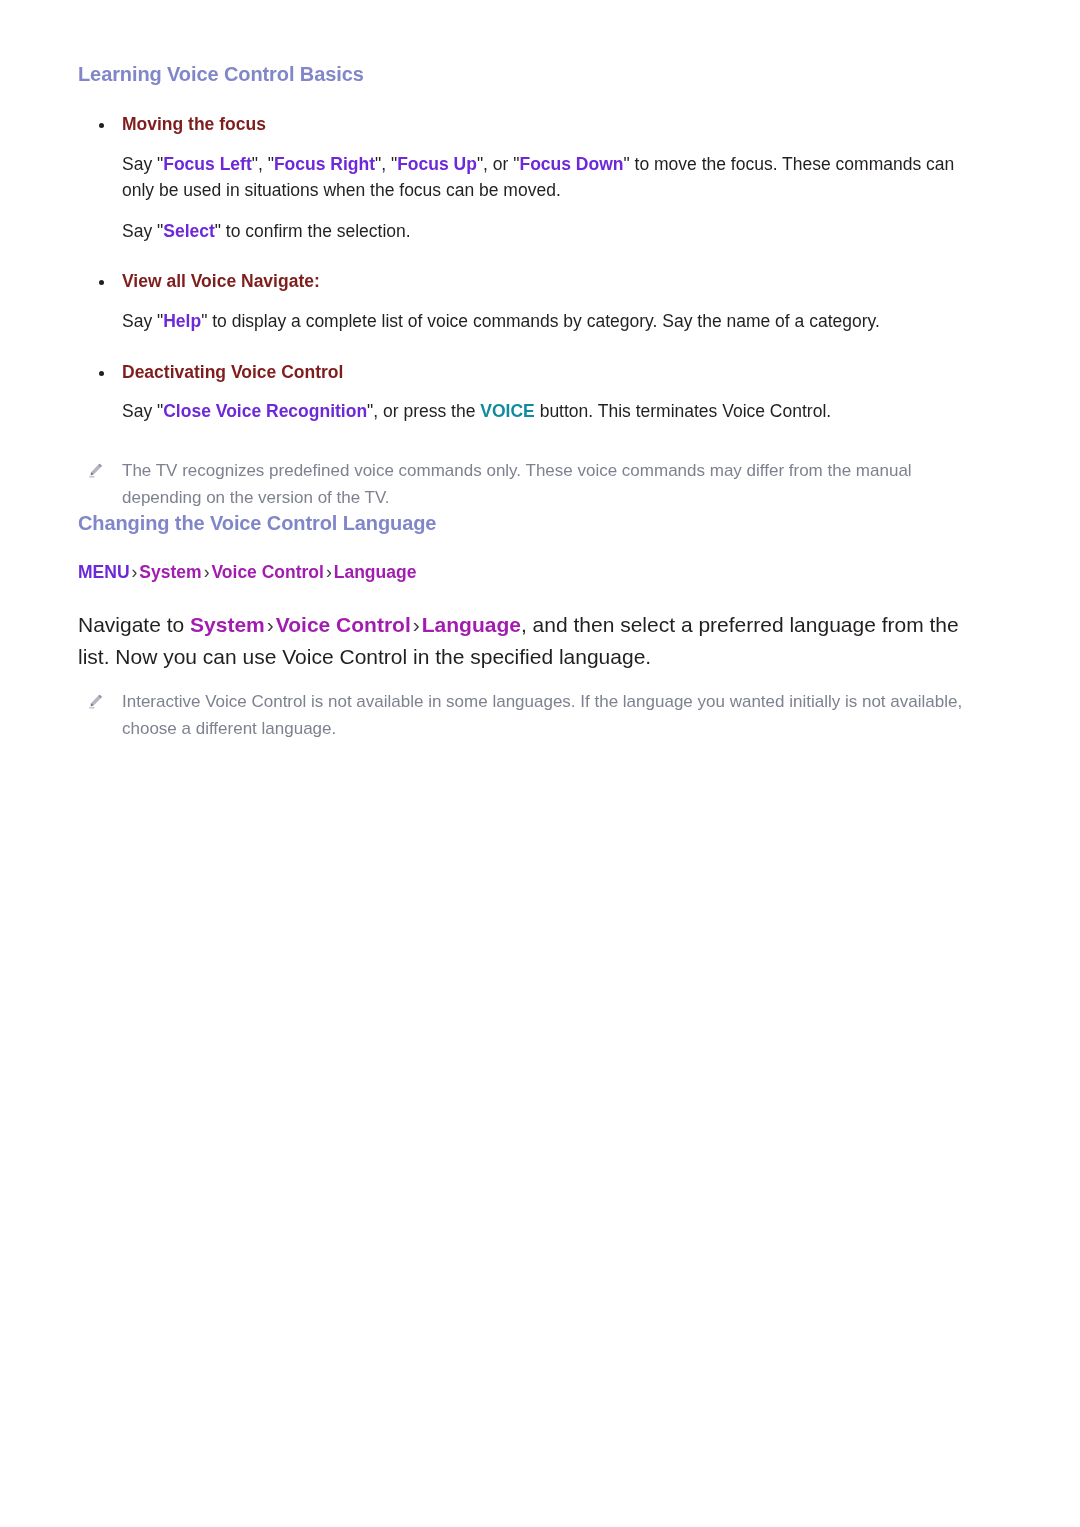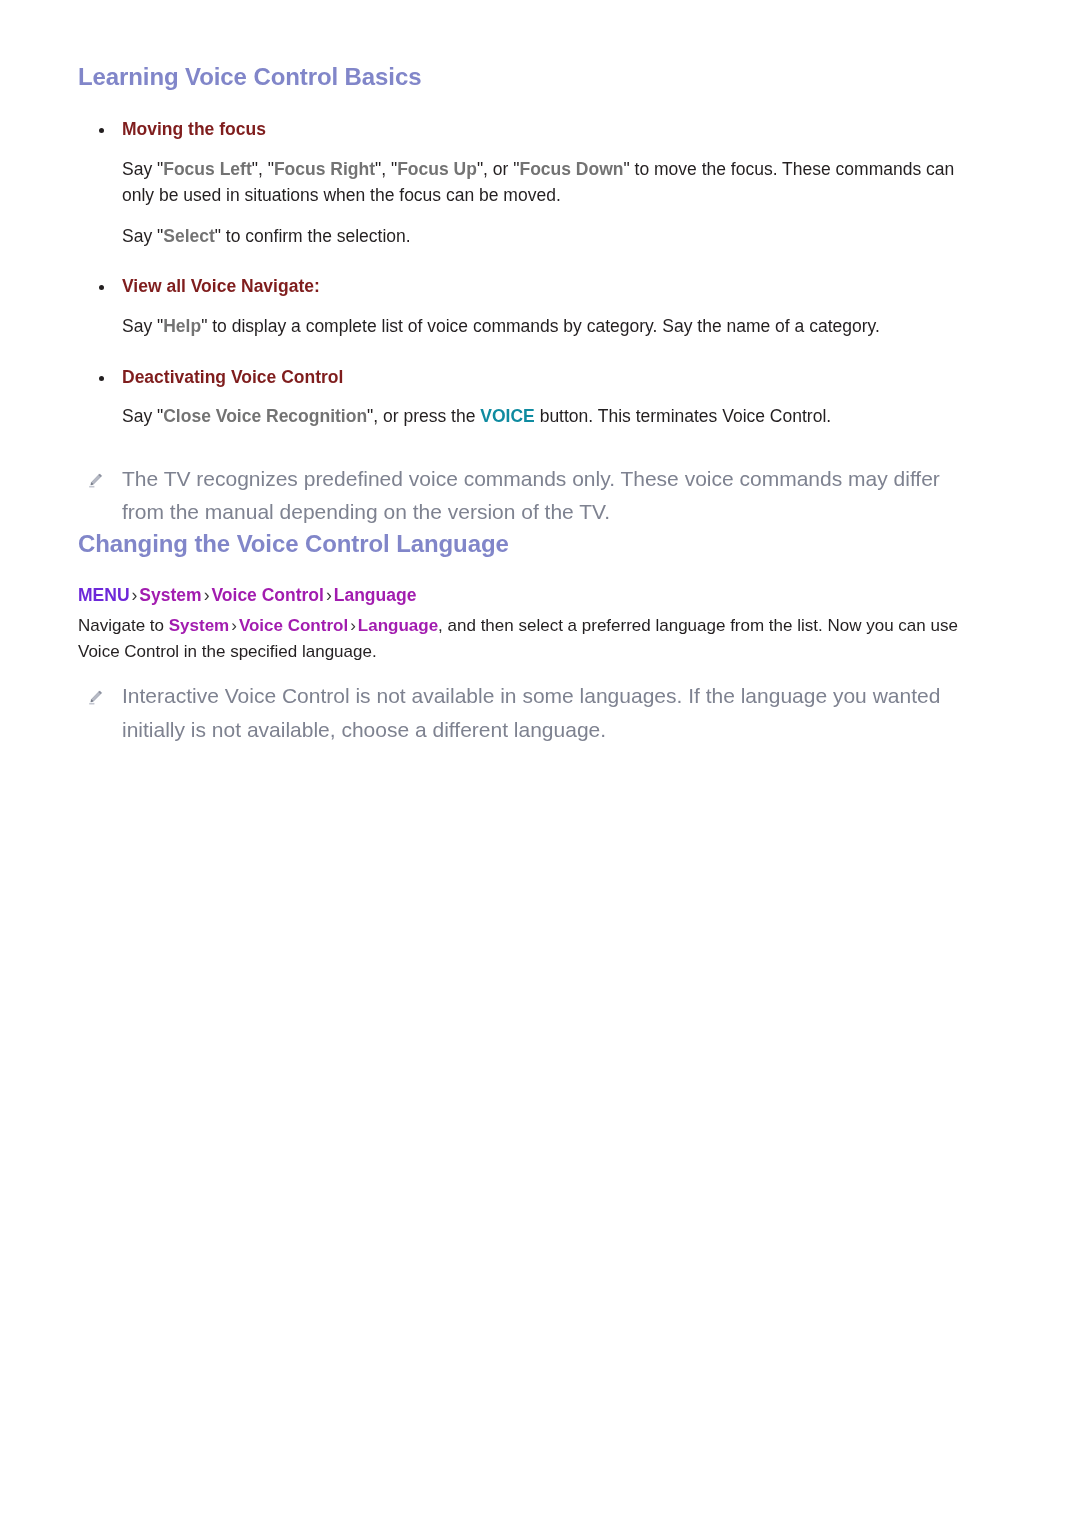--- a/index.html
+++ b/index.html
@@ -23,21 +23,21 @@
     overflow: hidden;
   }
   .content {
     position: absolute;
     left: 78px;
     top: 62px;
     width: 902px;
   }
 
   h1.section-heading {
-    font-size: 24px;
+    font-size: 20px;
     font-weight: bold;
     color: #8186c9;
     margin: 0;
     letter-spacing: -0.1px;
     line-height: 1.25;
   }
   .heading-gap-top {
     margin-top: 0;
   }
   .heading-2 {
@@ -75,21 +75,21 @@
   .body-line {
     padding-left: 44px;
     font-size: 17.5px;
     line-height: 1.52;
     color: #231f20;
     margin-top: 14px;
     max-width: 858px;
   }
 
   .cmd {
-    color: #737373;
+    color: #6d28d9;
     font-weight: bold;
   }
   .key {
     color: #0f8ba0;
     font-weight: bold;
   }
   .menu-label {
     color: #6d28d9;
     font-weight: bold;
   }
@@ -103,34 +103,34 @@
     padding: 0 2px;
   }
 
   .breadcrumb {
     font-size: 17.5px;
     margin-top: 24px;
     line-height: 1.4;
     padding-left: 0;
   }
   .nav-para {
-    font-size: 17px;
+    font-size: 21px;
     line-height: 1.55;
-    margin-top: 5px;
+    margin-top: 24px;
     max-width: 900px;
     color: #231f20;
     padding-left: 0;
   }
 
   .note {
     position: relative;
     margin-top: 28px;
     padding-left: 44px;
     max-width: 900px;
-    font-size: 21px;
+    font-size: 17px;
     line-height: 1.6;
     color: #7e8290;
   }
   .note-icon {
     position: absolute;
     left: 9px;
     top: 3px;
     width: 17px;
     height: 17px;
     display: block;

